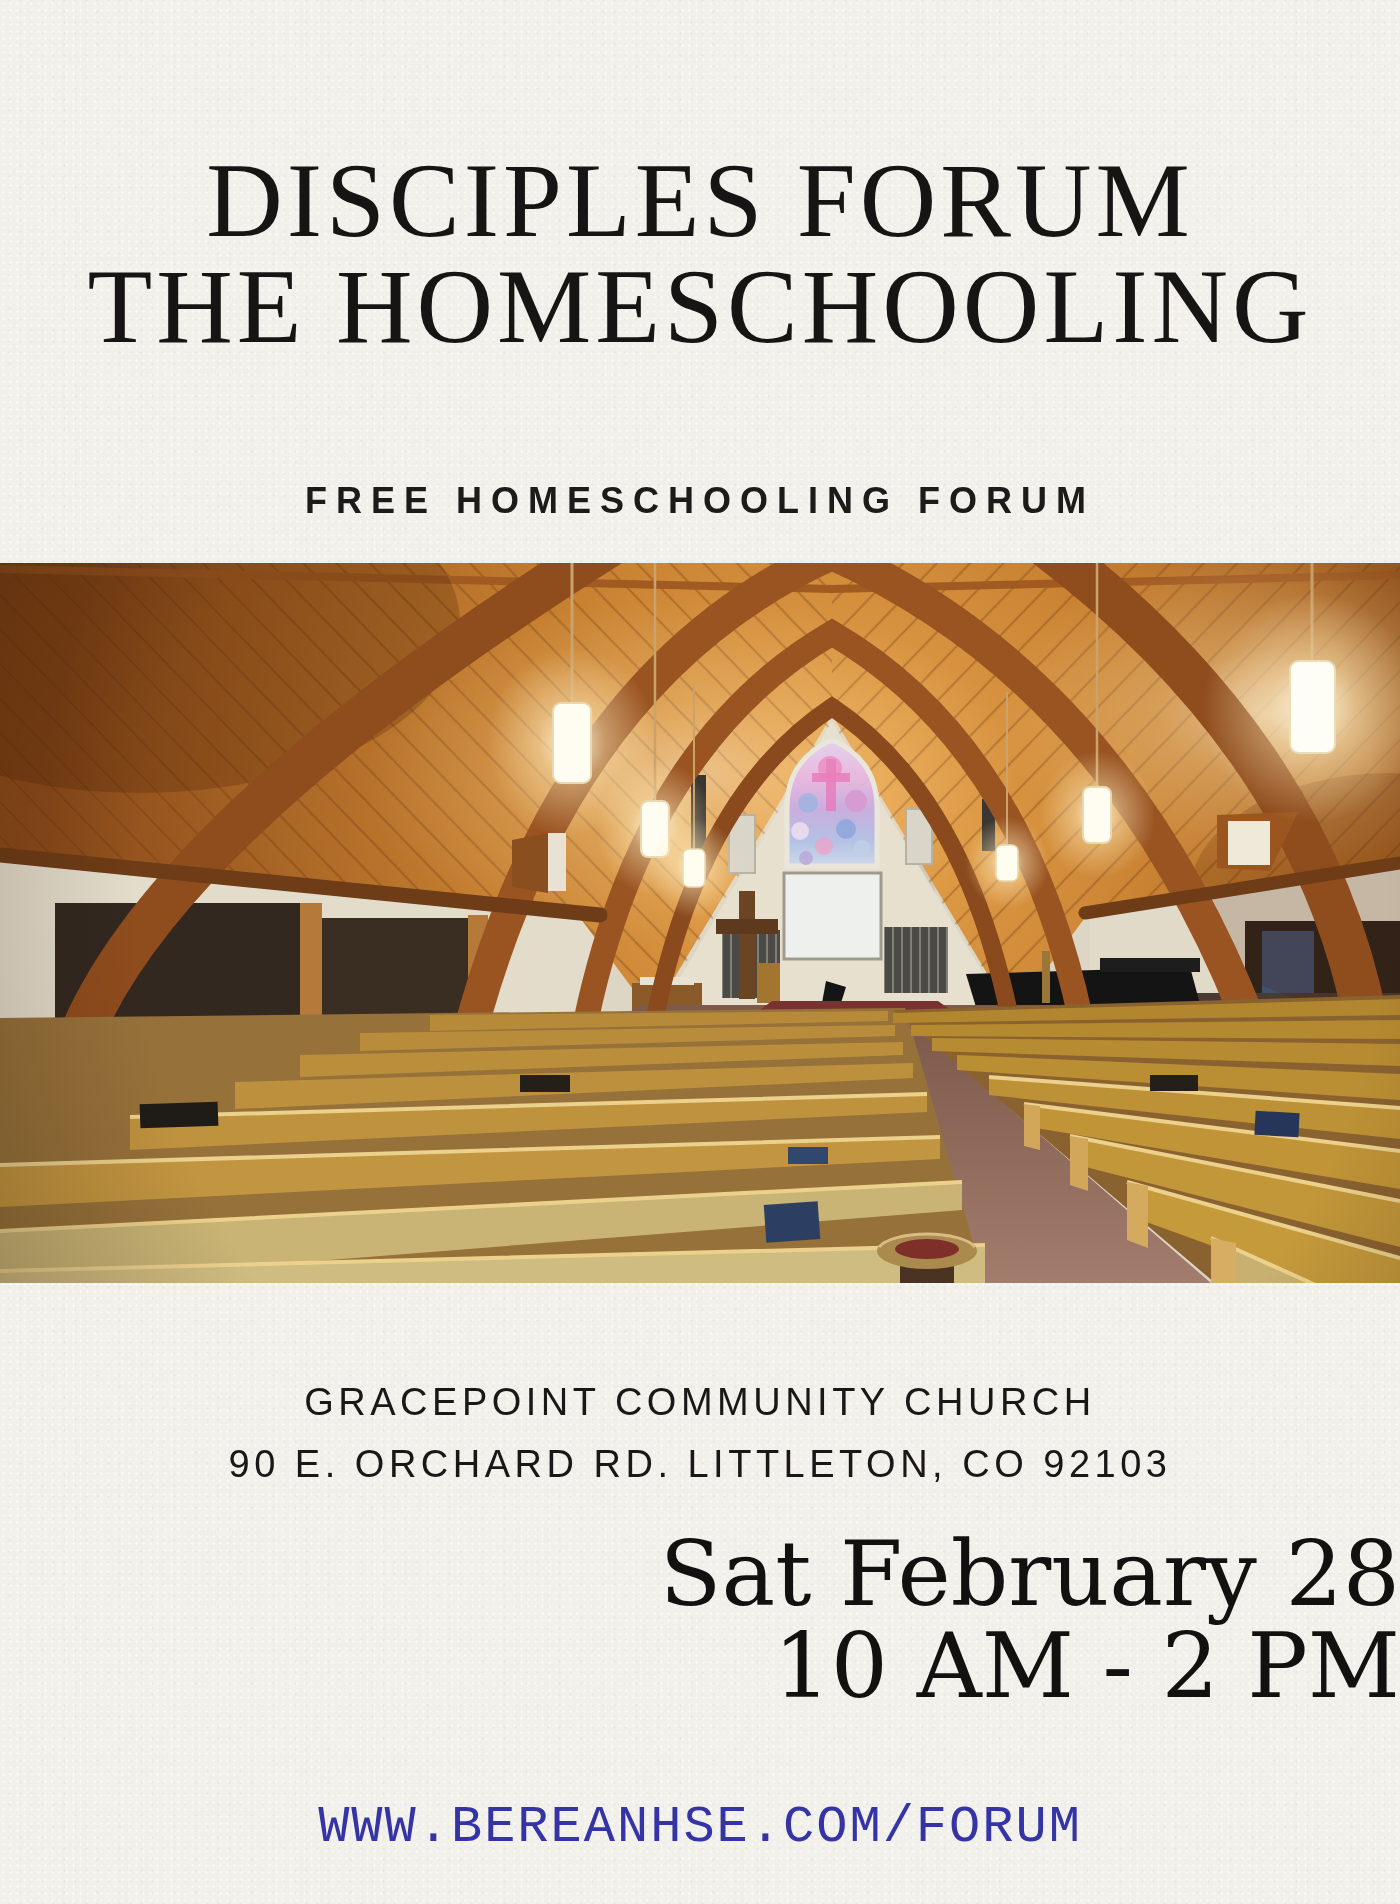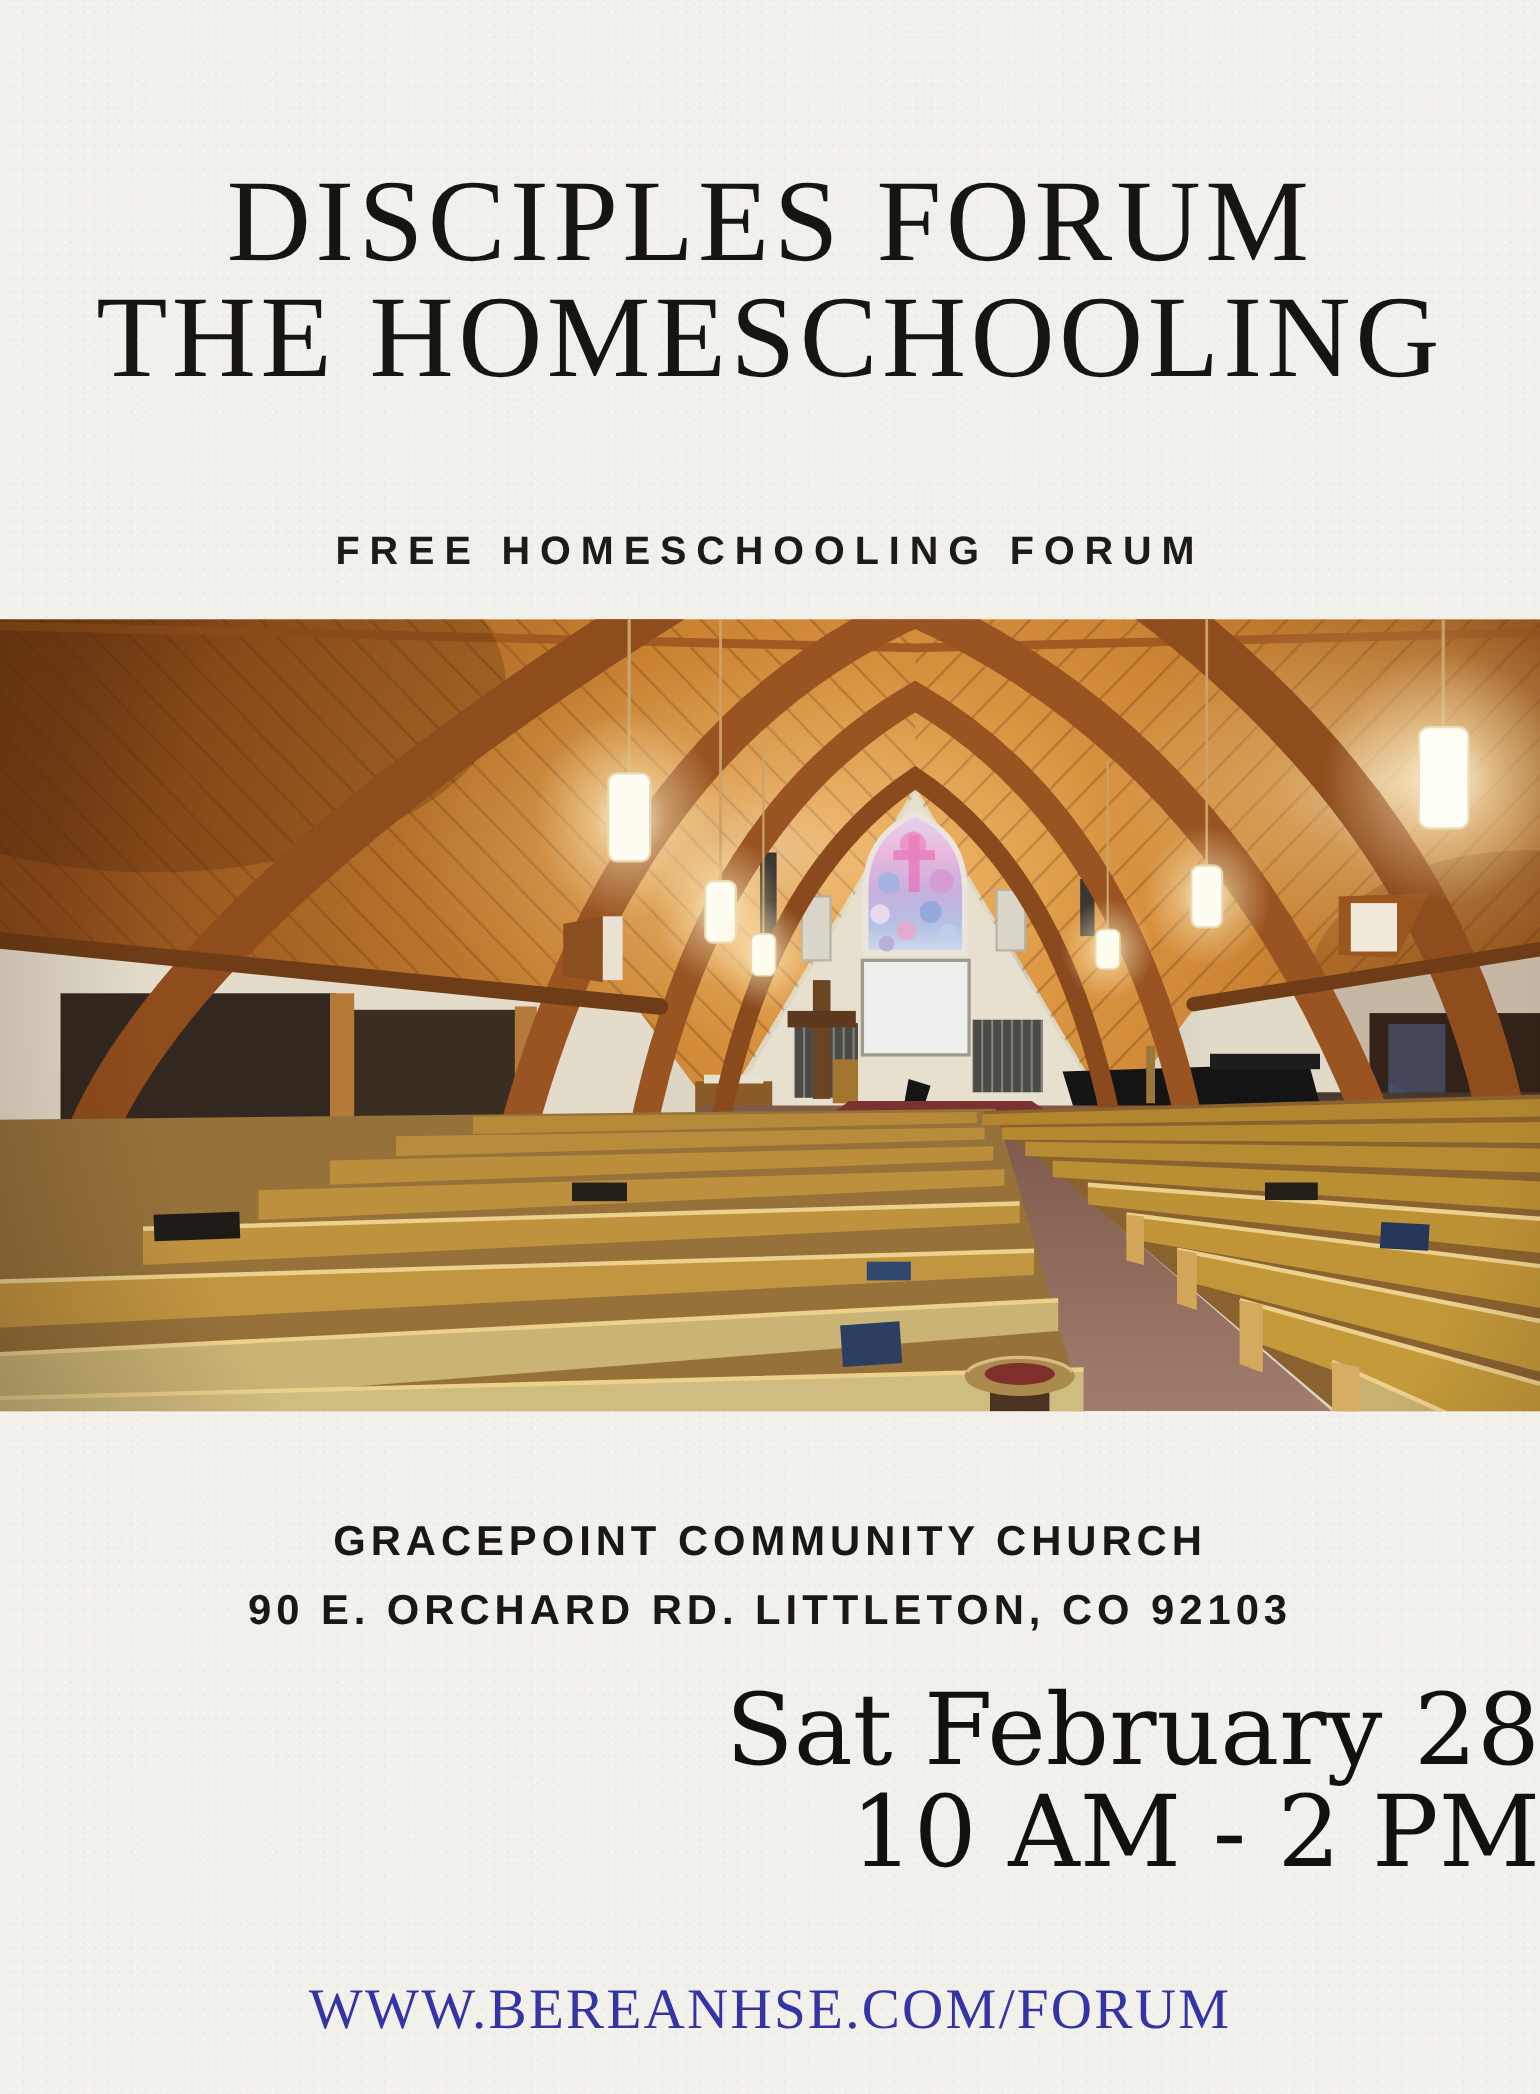--- a/index.html
+++ b/index.html
@@ -40,39 +40,39 @@
   }
   .photo-wrap{
     position:absolute;top:563px;left:0;
     width:1400px;height:720px;
     line-height:0;
   }
   .venue-block{
     position:absolute;top:1372px;left:0;width:100%;
     text-align:center;
     font-family:"Liberation Sans", sans-serif;
-    font-weight:700;
+    font-weight:400;
     font-size:38px;
     letter-spacing:4.5px;
     line-height:1.62;
     color:#1a1816;
   }
   .datetime-block{
     position:absolute;top:1528px;left:0;width:100%;
     text-align:right;
     font-family:"DejaVu Serif", serif;
     font-weight:400;
     font-size:90px;
     line-height:1.02;
     color:#121110;
   }
   .website{
     position:absolute;top:1798px;left:0;width:100%;
     text-align:center;
-    font-family:Liberation Serif, serif;
+    font-family:Liberation Mono, monospace;
     font-weight:400;
     font-size:52px;
     letter-spacing:2px;
     color:#3534a6;
   }
 </style>
 </head>
 <body>
 
 <div class="flyer">

